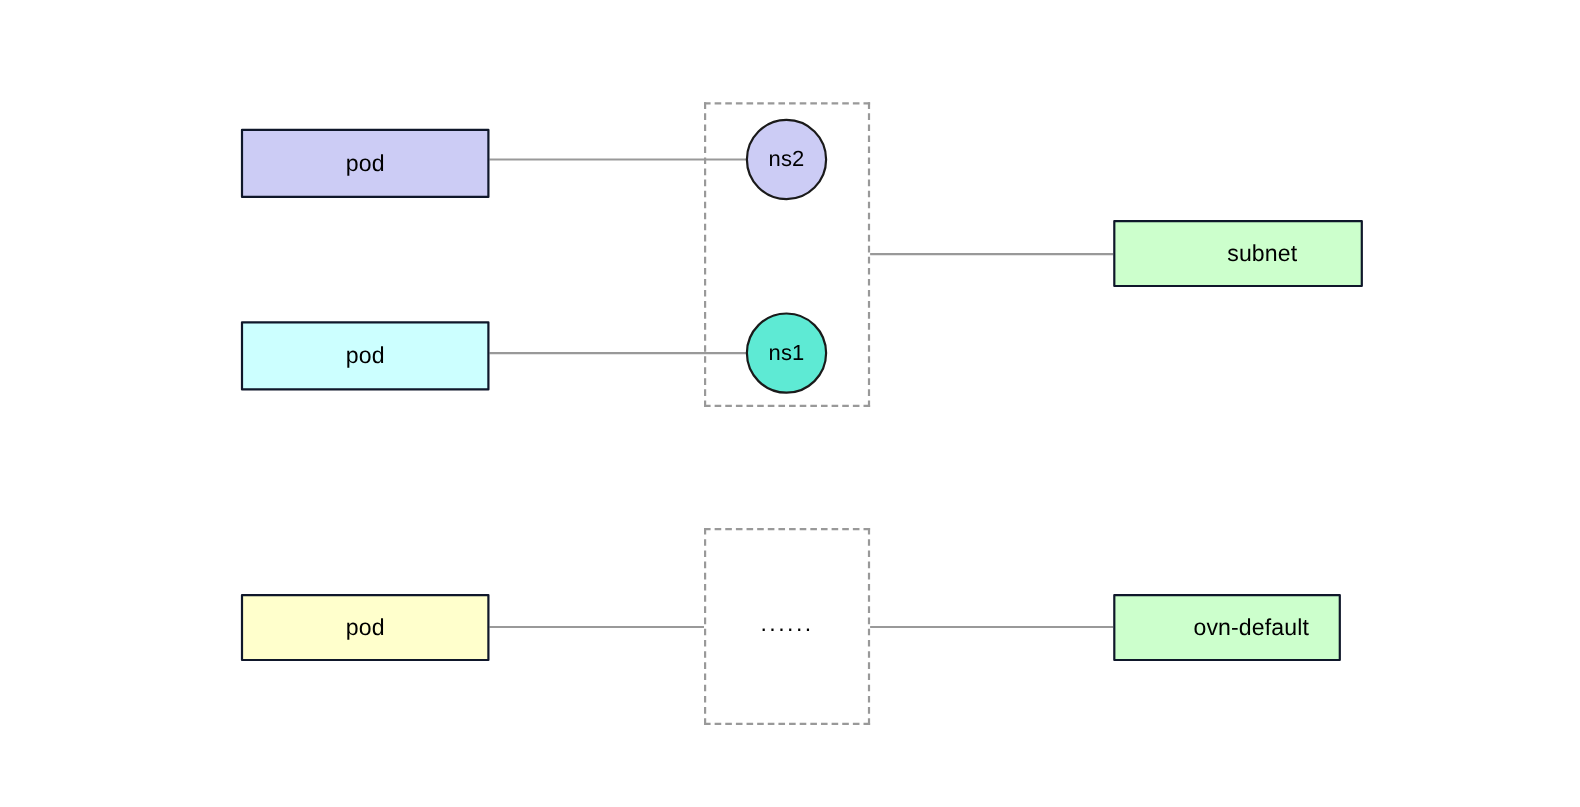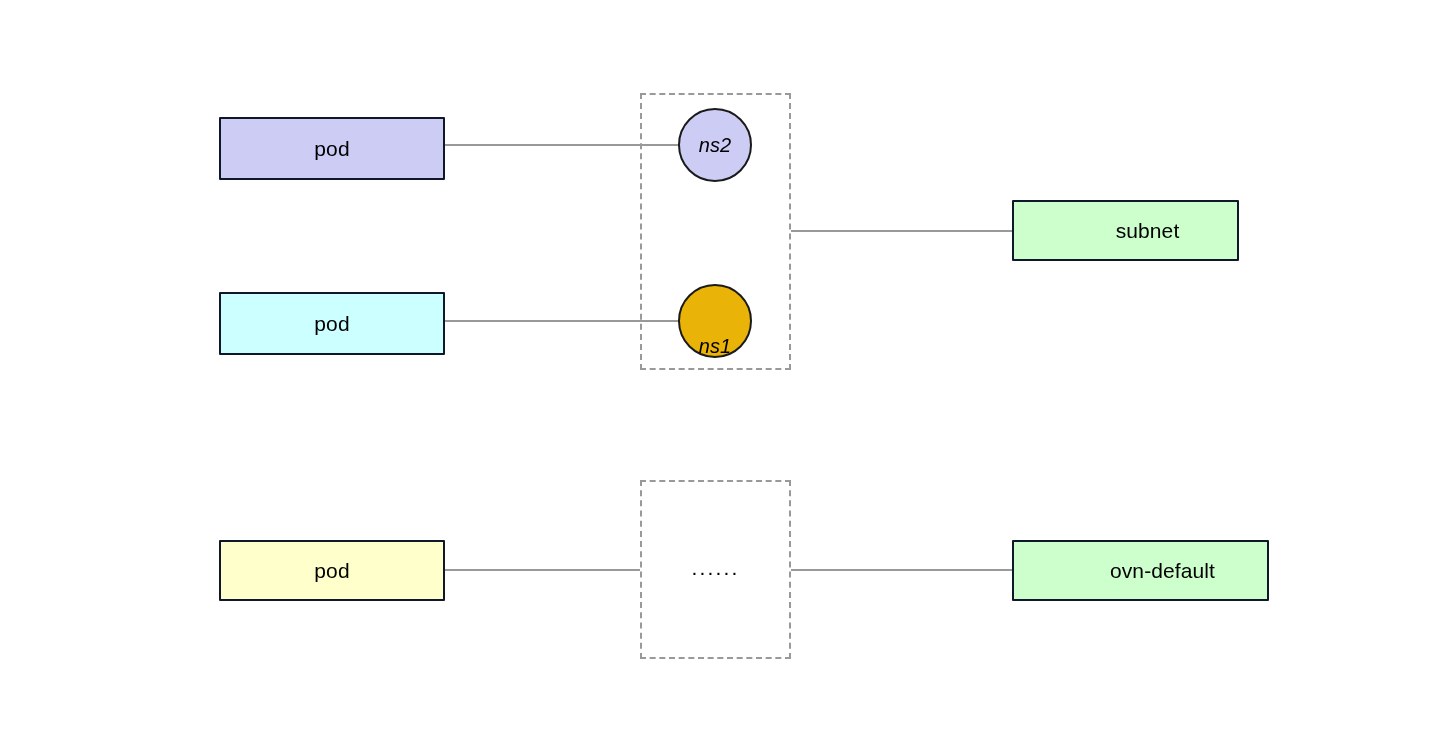--- a/index.html
+++ b/index.html
@@ -40,21 +40,20 @@
     white-space: nowrap;
   }
   .rect-node {
     border: 2px solid #0f172a;
     border-radius: 1px;
   }
   .circle-node {
     border: 2px solid #1a1a1a;
     border-radius: 50%;
     font-size: 20px;
-    font-style: italic;
   }
   .group-box {
     position: absolute;
     box-sizing: border-box;
     border: 2px dashed #999999;
     background: transparent;
     display: flex;
     align-items: center;
     justify-content: center;
   }
@@ -103,25 +102,25 @@
   </div>
 
   <div class="node rect-node pod-yellow" id="node-pod-bottom" style="left: 219px; top: 540px; width: 226px; height: 61px; background: rgb(255, 255, 204);">
     <span>pod</span>
   </div>
 
   <div class="node circle-node ns-purple" id="node-ns2" style="left: 678px; top: 108px; width: 74px; height: 74px; background: rgb(204, 204, 245);">
     <span>ns2</span>
   </div>
 
-  <div class="node circle-node ns-cyan" id="node-ns1" style="left: 678px; top: 284px; width: 74px; height: 74px; background: #eab308; align-items: flex-end;">
+  <div class="node circle-node ns-cyan" id="node-ns1" style="left: 678px; top: 284px; width: 74px; height: 74px; background: #5eead4;">
     <span>ns1</span>
   </div>
 
   <div class="node rect-node subnet-green" id="node-subnet" style="left: 1012px; top: 200px; width: 227px; height: 61px; background: rgb(204, 255, 204);">
     <span>subnet</span>
   </div>
 
-  <div class="node rect-node subnet-green" id="node-ovn-default" style="left: 1012px; top: 540px; width: 257px; height: 61px; background: rgb(204, 255, 204);">
+  <div class="node rect-node subnet-green" id="node-ovn-default" style="left: 1012px; top: 540px; width: 207px; height: 61px; background: rgb(204, 255, 204);">
     <span>ovn-default</span>
   </div>
 
 </div>
 
 </body></html>

